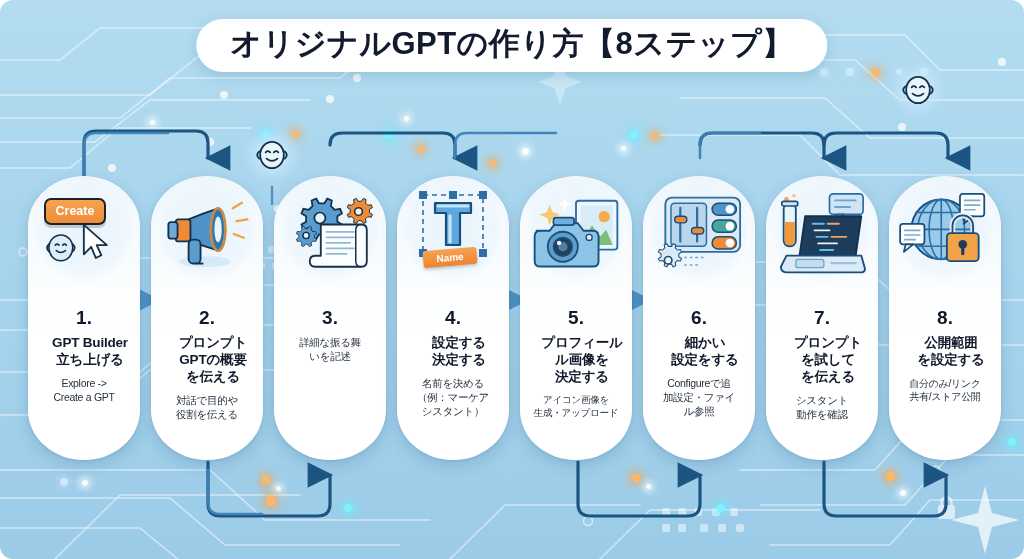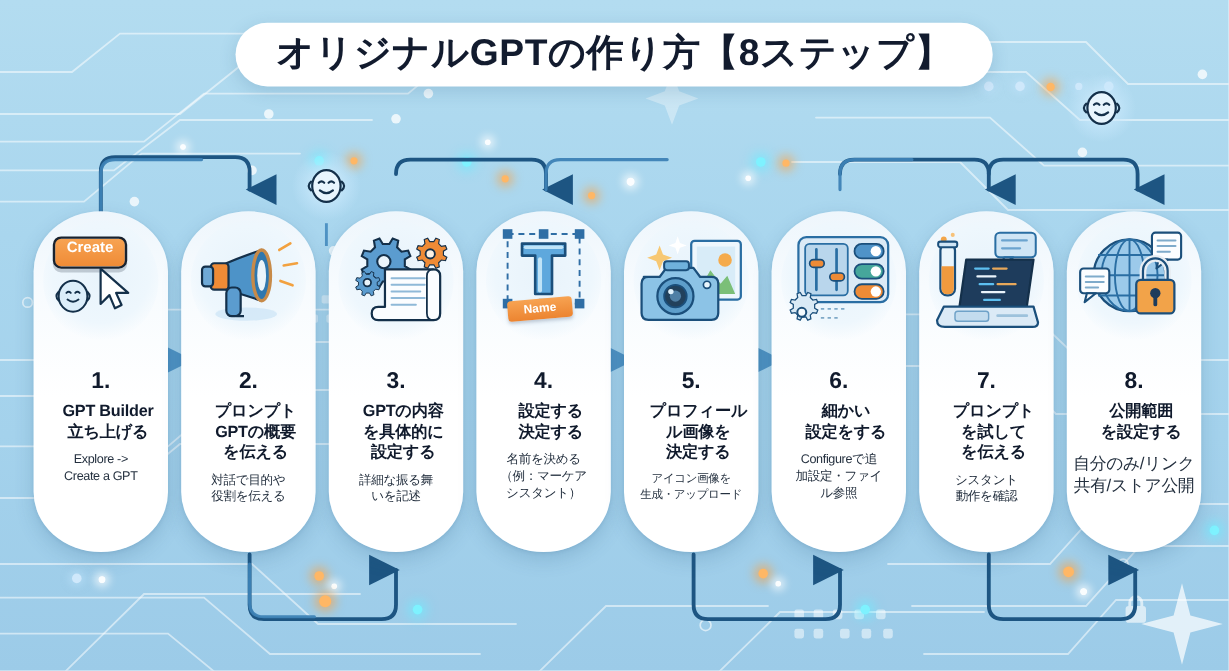--- a/index.html
+++ b/index.html
@@ -6,20 +6,21 @@
   html, body {
     width: 1024px; height: 559px;
     font-family: "Liberation Sans", "DejaVu Sans", sans-serif;
     overflow: hidden;
   }
   #stage {
     position: relative;
     width: 1024px; height: 559px;
     background: linear-gradient(180deg, #b3dcf0 0%, #a9d6ee 35%, #a4d2ec 65%, #9ccbe8 100%);
     overflow: hidden;
+    border-radius: 13px;
   }
   
   .bg-layer { position: absolute; inset: 0; pointer-events: none; }
   .bg-svg { position: absolute; inset: 0; width: 1024px; height: 559px; }
 
   .glowdot {
     position: absolute; border-radius: 50%;
     pointer-events: none;
   }
   .spark-w { background: rgba(255,255,255,.95); box-shadow: 0 0 7px 3px rgba(255,255,255,.75); }
@@ -100,21 +101,21 @@
     font-size: 10.5px; color: #24303f; font-weight: normal;
     line-height: 1.32; text-align: center; letter-spacing: -.3px;
   }
   .step-sub .ln { display: block; white-space: nowrap; }
 
   
   .mini-create {
     width: 62px; height: 27px; border-radius: 7px;
     background: linear-gradient(180deg, #f7a352 0%, #ef8b36 100%);
     border: 2.2px solid #18222f;
-    display: flex; align-items: flex-start; justify-content: center;
+    display: flex; align-items: center; justify-content: center;
     color: #fff; font-size: 12.5px; font-weight: bold;
     box-shadow: 0 3px 0 rgba(30,45,65,.22);
   }
   .name-tag {
     width: 54px; height: 17px; border-radius: 3px;
     background: linear-gradient(180deg, #f7a352 0%, #ec8430 100%);
     display:flex; align-items:center; justify-content:center;
     color:#fff; font-size:10px; font-weight:bold;
     transform: rotate(-5deg);
     box-shadow: 0 2px 3px rgba(40,60,90,.25);
@@ -420,25 +421,20 @@
           <path d="M46 42 H76"></path>
             <path d="M46 48 H76"></path>
             <path d="M46 54 H72"></path>
             <path d="M46 60 H76"></path>
             <path d="M46 66 H68"></path>
         </g>
       </svg>
     </div>
     <div class="card-body">
       <div class="step-num">3.</div>
-      <div class="step-title">
-        <span class="ln">GPTの内容</span>
-        <span class="ln">を具体的に</span>
-        <span class="ln">設定する</span>
-      </div>
       <div class="step-sub">
         <span class="ln">詳細な振る舞</span>
         <span class="ln">いを記述</span>
       </div>
     </div>
   </div>
 
   <div class="card" style="left:397px;">
     <div class="card-art">
       <div class="art-bubble"></div>
@@ -639,20 +635,20 @@
         <circle cx="69" cy="56" r="4.6" fill="#1e3c5c"></circle>
         <path d="M69 58 V66" stroke="#1e3c5c" stroke-width="3.4" stroke-linecap="round"></path>
       </svg>
     </div>
     <div class="card-body">
       <div class="step-num">8.</div>
       <div class="step-title">
         <span class="ln">公開範囲</span>
         <span class="ln">を設定する</span>
       </div>
-      <div class="step-sub" style="font-size:14px;">
+      <div class="step-sub" style="font-size:10px;">
         <span class="ln">自分のみ/リンク</span>
         <span class="ln">共有/ストア公開</span>
       </div>
     </div>
   </div>
 
 </div>
 
 </body></html>

